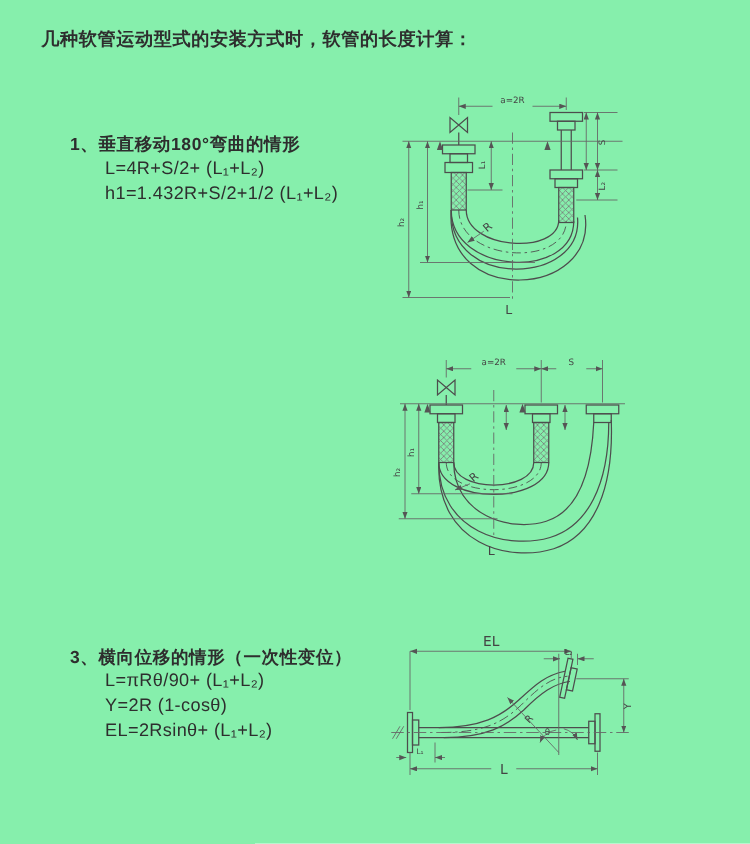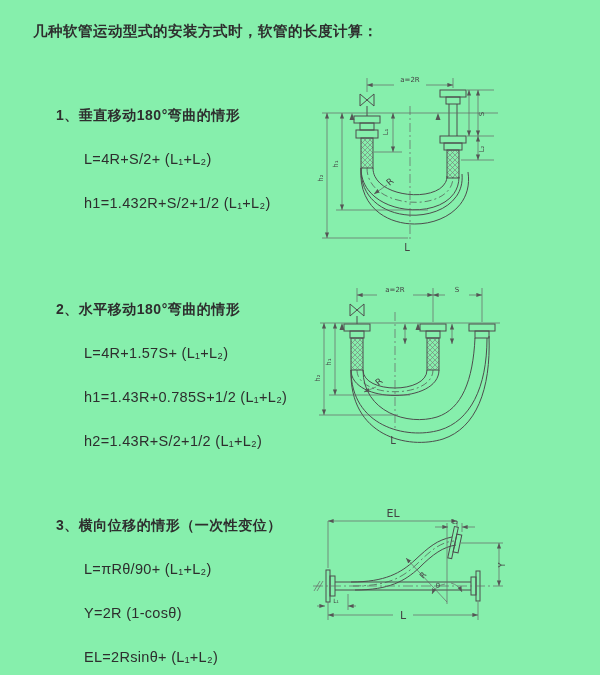--- a/index.html
+++ b/index.html
@@ -1,44 +1,38 @@
 <!DOCTYPE html>
 <html><head>
 <meta charset="utf-8">
 <style>
   html,body{margin:0;padding:0;background:#fff;}
   .page{position:relative;width:600px;height:675px;background:#86efac;overflow:hidden;
         font-family:"Liberation Sans","DejaVu Sans",sans-serif;color:#2e2e2e;}
   .title{position:absolute;left:33px;top:22px;font-size:14.5px;font-weight:bold;letter-spacing:.5px;}
   .sec{position:absolute;left:56px;width:270px;}
   .sec h2{margin:0;font-size:14px;font-weight:bold;letter-spacing:.5px;line-height:20px;}
-  .sec p.formula{margin:24px 0 0 28px;font-size:14.5px;line-height:20px;letter-spacing:.3px;
+  .sec p.formula{margin:0 0 0 28px;font-size:14.5px;line-height:20px;letter-spacing:.3px;
                  font-weight:normal;white-space:nowrap;}
   .diagram{position:absolute;}
   svg text{font-family:"DejaVu Sans","Liberation Sans",sans-serif;}
 </style>
 </head>
 <body>
 
 <div class="page">
 
   <div class="title">几种软管运动型式的安装方式时，软管的长度计算：</div>
 
   <div class="sec" style="top:105px">
     <h2>1、垂直移动180°弯曲的情形</h2>
     <p class="formula">L=4R+S/2+ (L₁+L₂)</p>
     <p class="formula">h1=1.432R+S/2+1/2 (L₁+L₂)</p>
   </div>
 
-  <div class="sec" style="top:299px">
-    <h2>2、水平移动180°弯曲的情形</h2>
-    <p class="formula">L=4R+1.57S+ (L₁+L₂)</p>
-    <p class="formula">h1=1.43R+0.785S+1/2 (L₁+L₂)</p>
-    <p class="formula">h2=1.43R+S/2+1/2 (L₁+L₂)</p>
-  </div>
 
   <div class="sec" style="top:515px">
     <h2>3、横向位移的情形（一次性变位）</h2>
     <p class="formula">L=πRθ/90+ (L₁+L₂)</p>
     <p class="formula">Y=2R (1-cosθ)</p>
     <p class="formula">EL=2Rsinθ+ (L₁+L₂)</p>
   </div>
 
   <svg class="diagram" style="left:310px;top:70px" width="290" height="192" viewBox="0 0 290 192">
     <defs>

